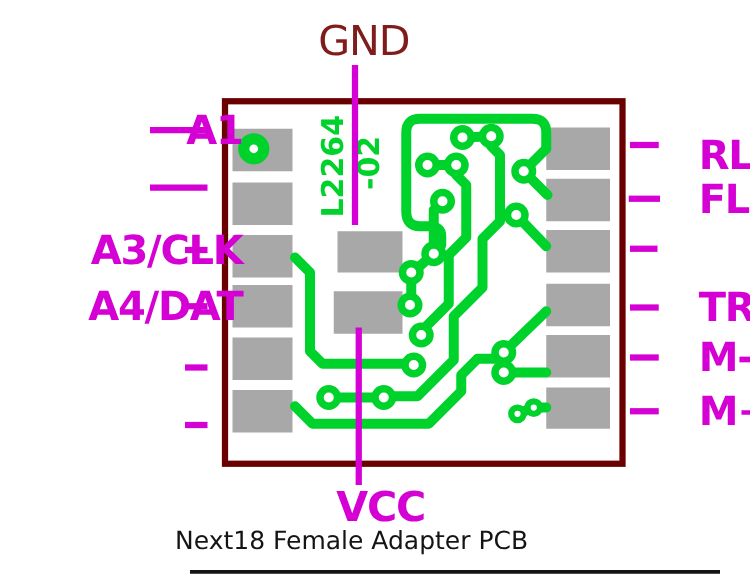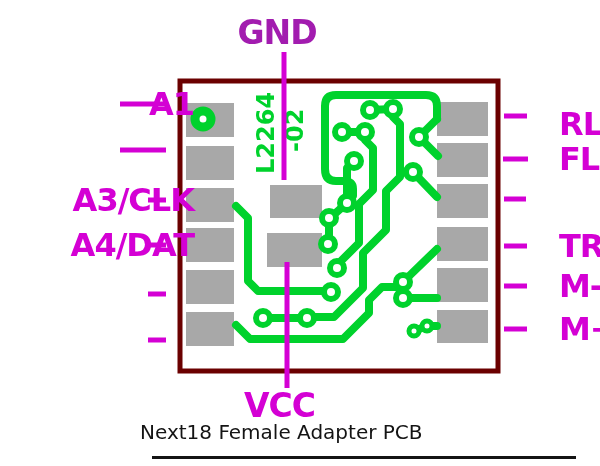--- a/index.html
+++ b/index.html
@@ -7,23 +7,23 @@
   #stage{
     position:relative;width:600px;height:466px;background:#ffffff;
     font-family:"DejaVu Sans","Liberation Sans",sans-serif;overflow:hidden;
   }
   .pinlabel{
     position:absolute;color:#d400d4;font-weight:700;font-size:32px;
     line-height:40px;height:40px;letter-spacing:-1px;white-space:nowrap;margin-left:28px;
   }
   .pl-left{left:0;width:166px;text-align:right;}
   .pl-right{left:531px;text-align:left;}
-  #gnd-label{position:absolute;left:222px;top:13px;width:110px;text-align:center;
-    color:#a21caf;font-weight:700;font-size:33px;letter-spacing:-1px;}
-  #vcc-label{position:absolute;left:244px;top:386px;width:96px;text-align:left;
+  #gnd-label{position:absolute;left:236px;top:13px;width:110px;text-align:center;
+    color:#7f1d1d;font-weight:400;font-size:33px;letter-spacing:-1px;}
+  #vcc-label{position:absolute;left:244px;top:386px;width:96px;text-align:right;
     color:#d400d4;font-weight:700;font-size:33px;letter-spacing:-1px;}
   #caption{position:absolute;left:140px;top:420px;width:460px;text-align:left;
     color:#141414;font-size:20px;font-weight:400;letter-spacing:0px;}
   #caption-rule{position:absolute;left:152px;top:456px;width:424px;height:3px;background:#141414;}
   svg{position:absolute;left:0;top:0;}
   .silk{font-family:"DejaVu Sans","Liberation Sans",sans-serif;font-weight:700;
     font-size:24px;fill:#00d22c;letter-spacing:0px;}
 </style>
 </head>
 <body>

